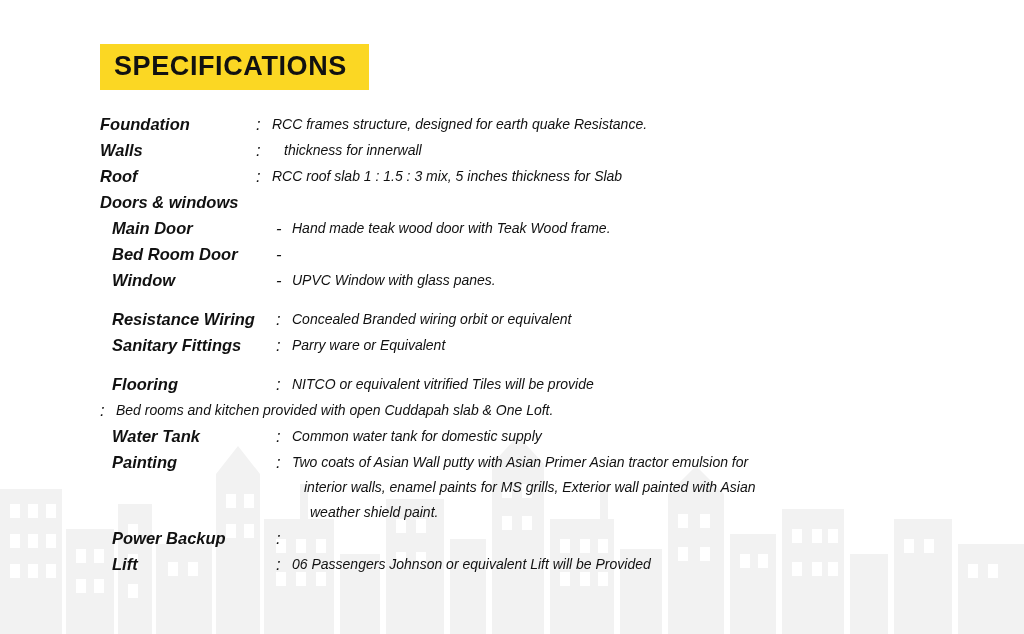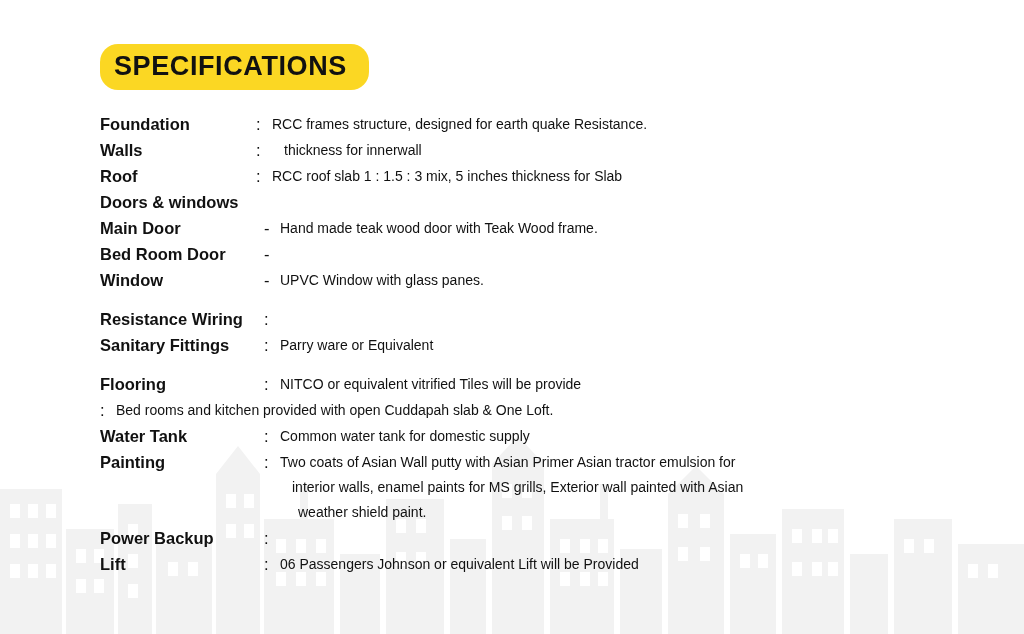--- a/index.html
+++ b/index.html
@@ -35,52 +35,53 @@
     box-sizing: border-box;
     padding: 44px 60px 10px 100px;
   }
 
   
   .title-wrap {
     display: inline-block;
     background: #FBD723;
     padding: 8px 22px 10px 14px;
     margin-bottom: 22px;
-    border-radius: 18px;
   }
   .title {
     font-size: 27px;
     font-weight: bold;
     letter-spacing: 0.6px;
     color: #111111;
     line-height: 1.05;
   }
 
   
   .specs {
     width: 880px;
+    font-style: italic;
   }
   .row {
     display: flex;
     align-items: flex-start;
     margin-bottom: 1px;
   }
   .row.gap-before {
     margin-top: 14px;
   }
   .label {
     font-size: 16.5px;
     font-weight: bold;
     color: #111111;
     line-height: 25px;
     flex: 0 0 auto;
     width: 156px;
   }
   .label.wide {
     width: 164px;
+    margin-left: 12px;
   }
   .sep {
     flex: 0 0 auto;
     width: 16px;
     font-size: 16.5px;
     line-height: 25px;
     color: #111111;
     text-align: left;
   }
   .value {
@@ -237,20 +238,21 @@
 
     <div class="row">
       <div class="label wide">Window</div>
       <div class="sep">-</div>
       <div class="value">UPVC Window with glass panes.</div>
     </div>
 
     <div class="row gap-before">
       <div class="label wide">Resistance Wiring</div>
       <div class="sep">:</div>
+      <div class="value">Concealed Branded wiring orbit or equivalent</div>
     </div>
 
     <div class="row">
       <div class="label wide">Sanitary Fittings</div>
       <div class="sep">:</div>
       <div class="value">Parry ware or Equivalent</div>
     </div>
 
     <div class="row gap-before">
       <div class="label wide">Flooring</div>

